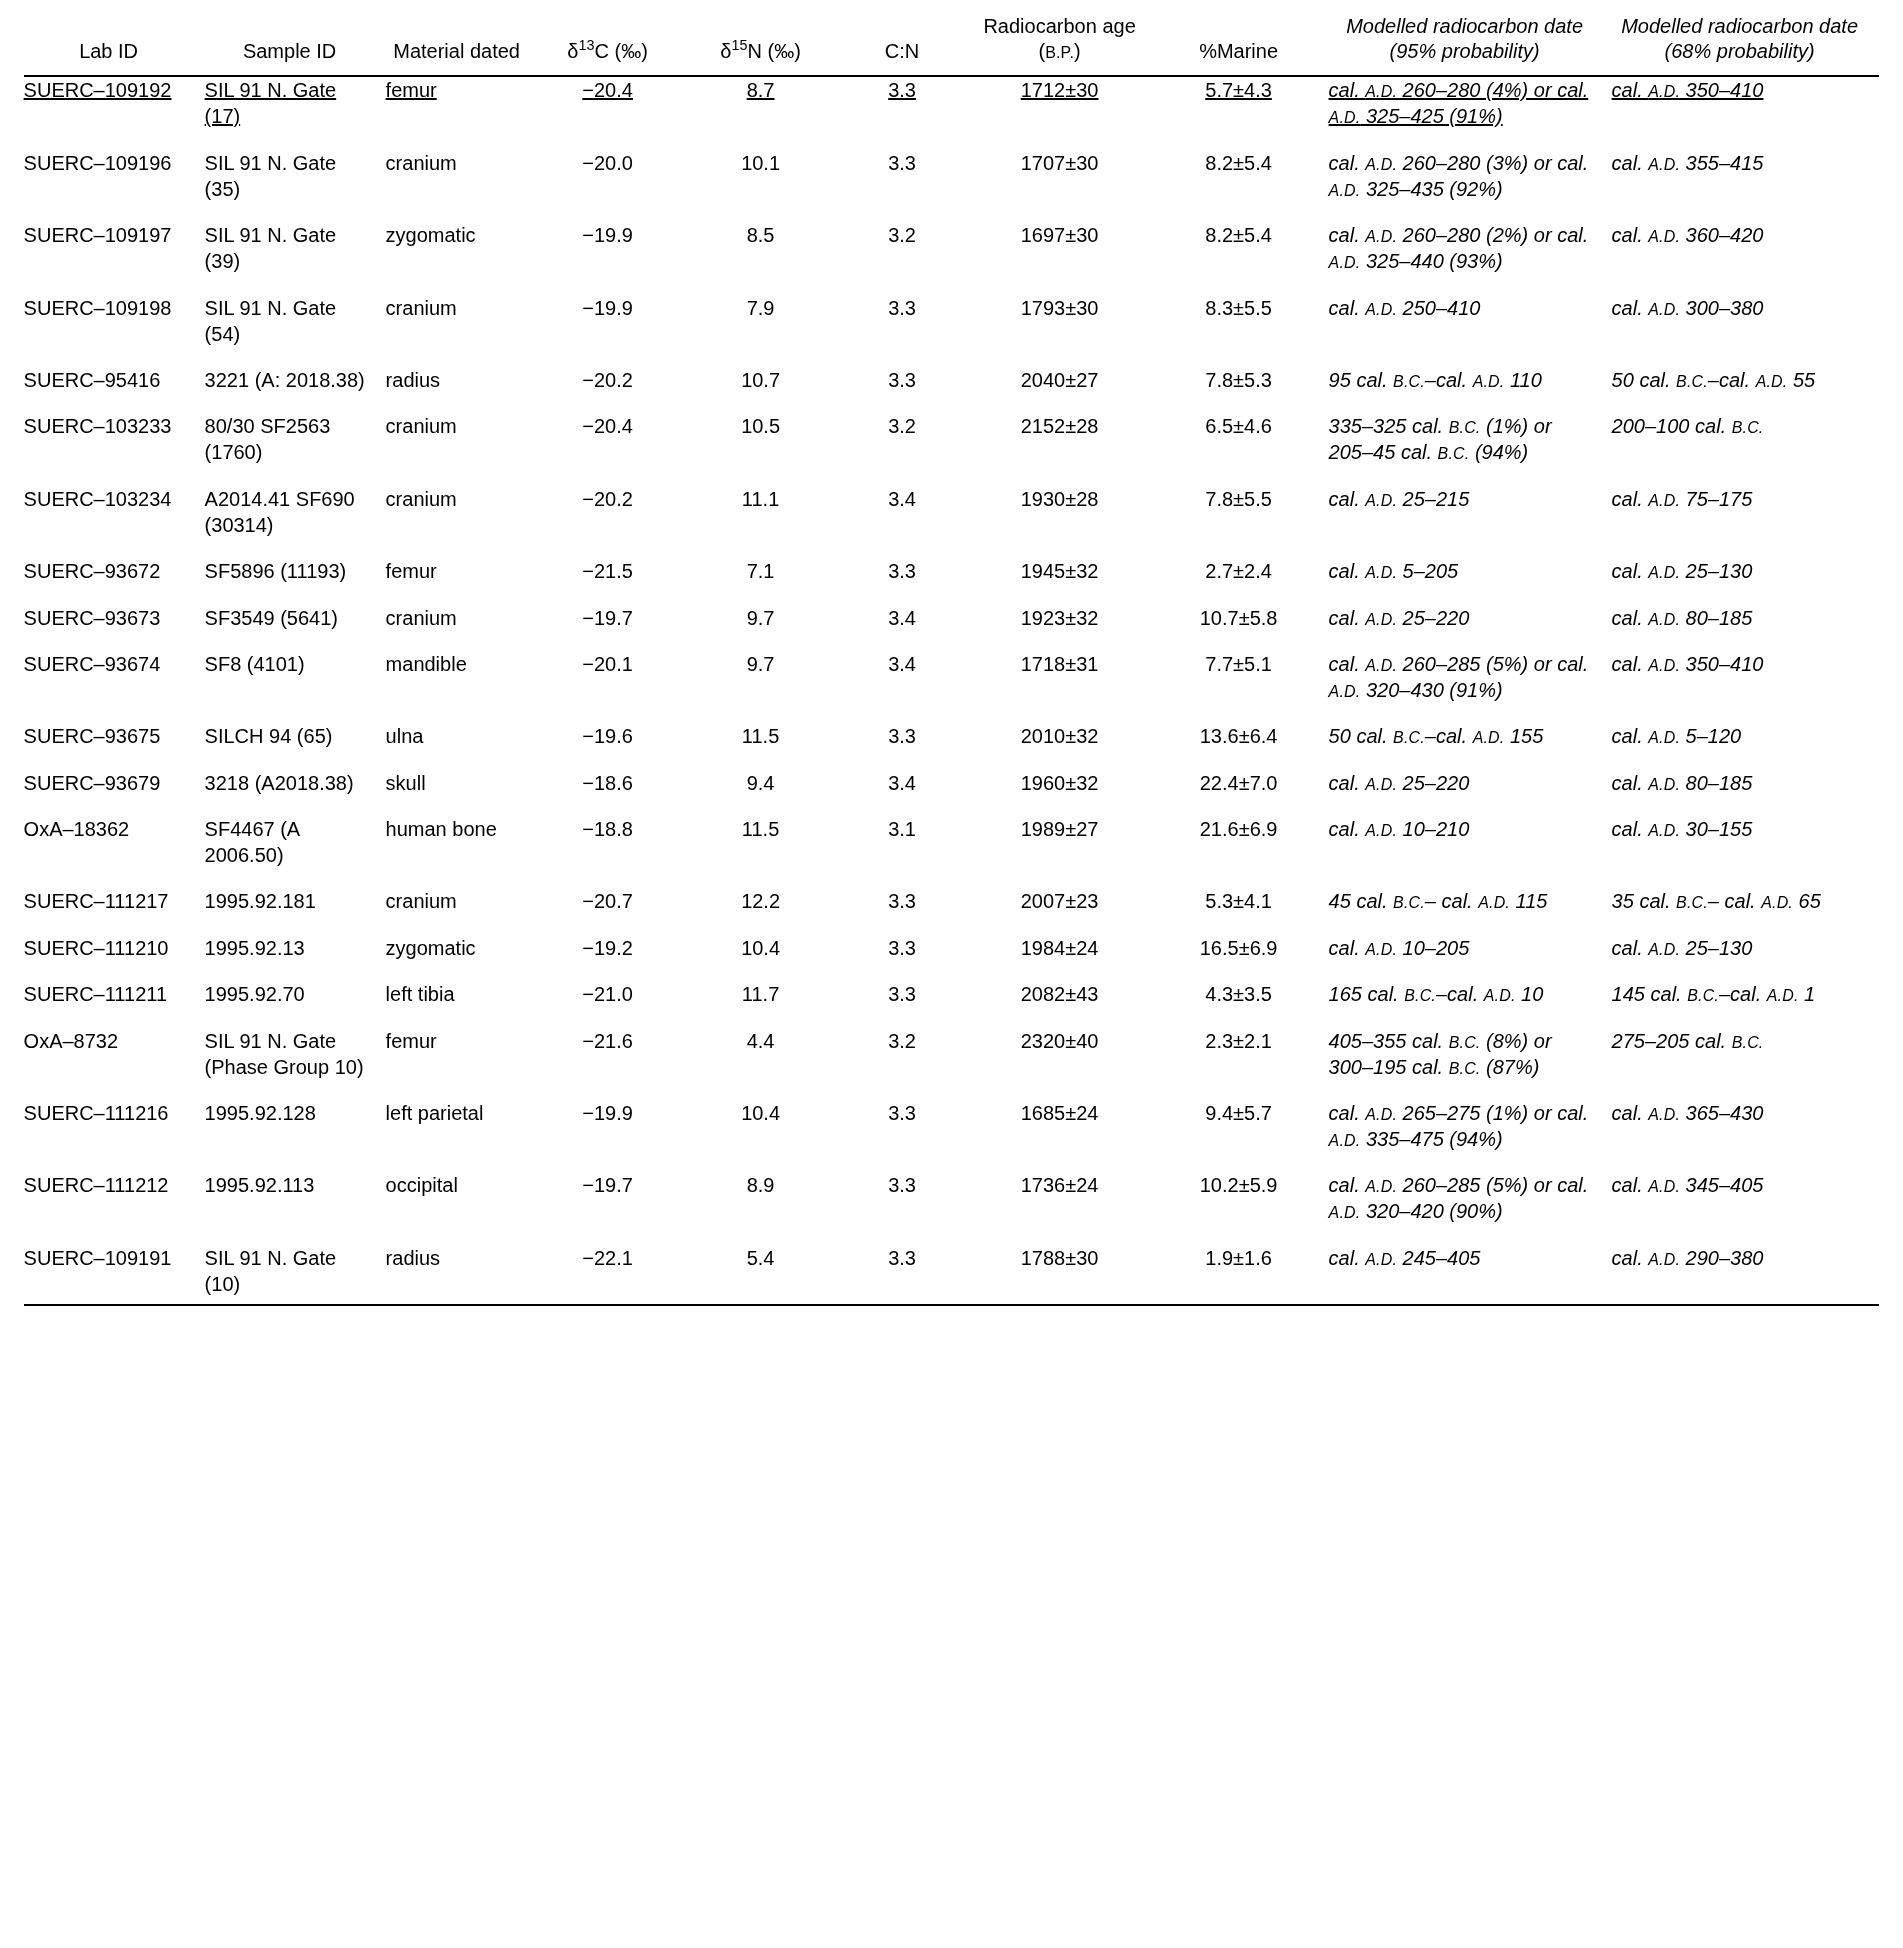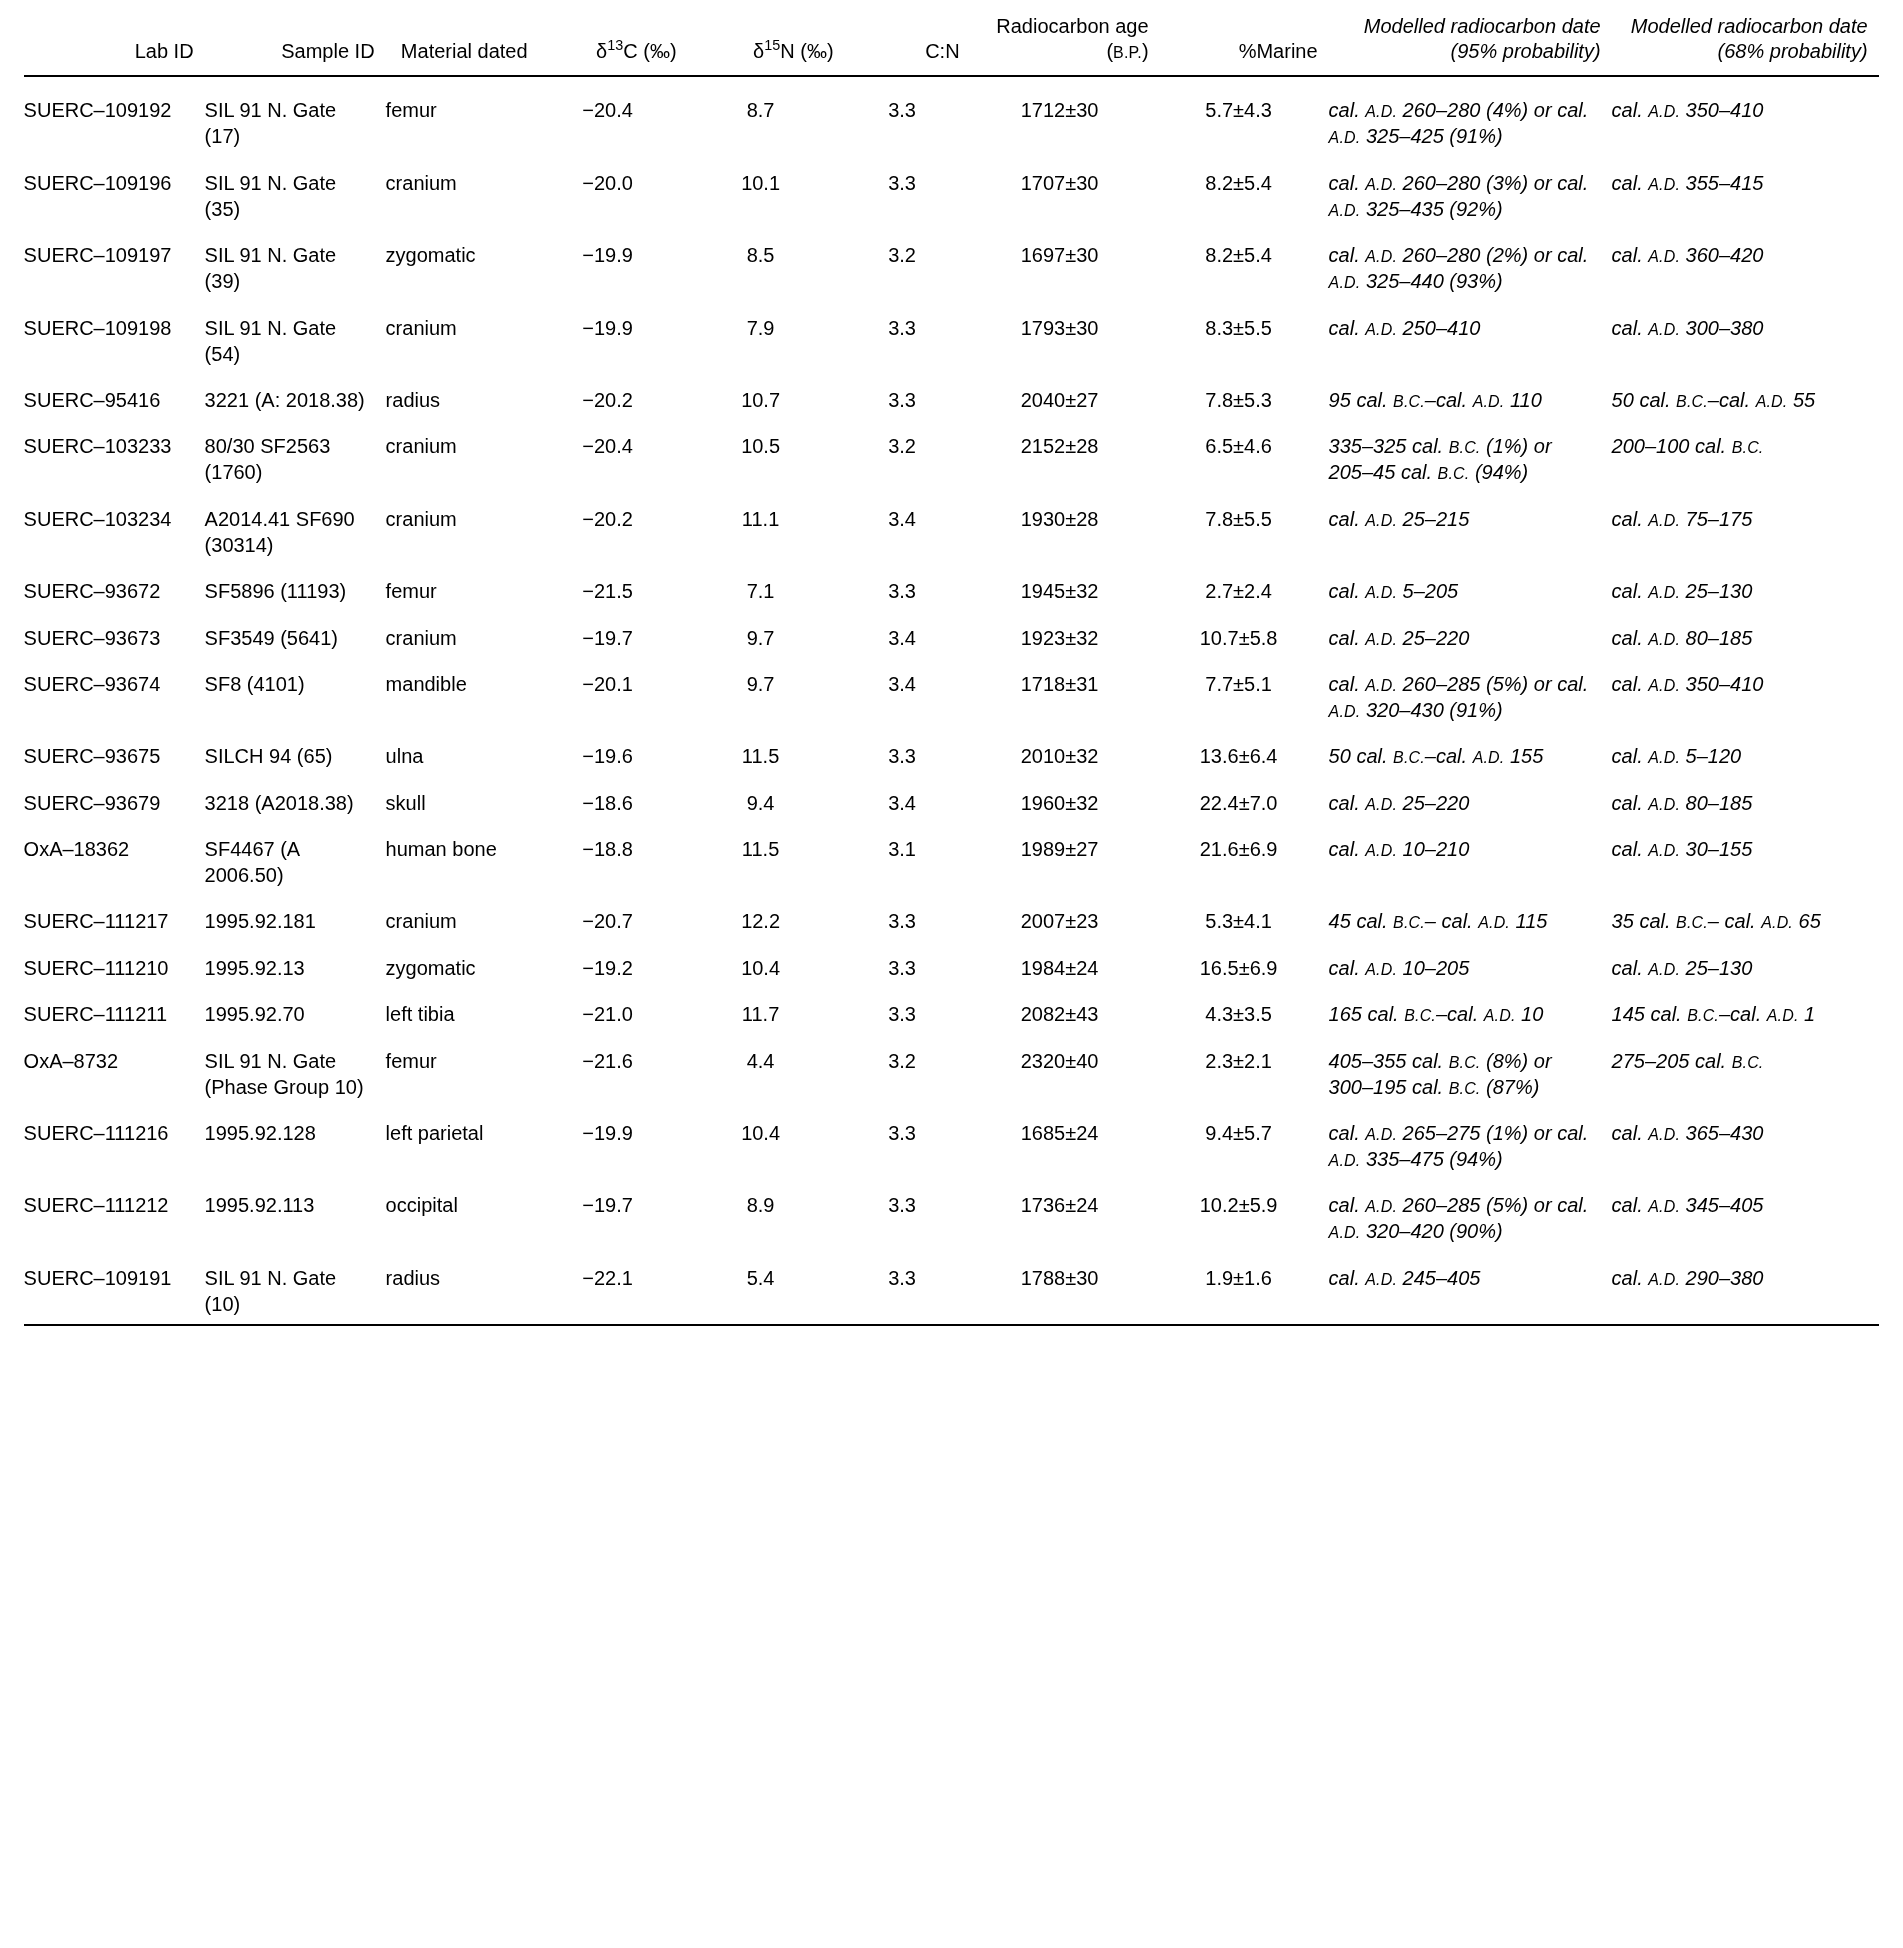--- a/index.html
+++ b/index.html
@@ -18,39 +18,40 @@
     padding: 14px 23.6px 31px 23.6px;
   }
   table.data {
     border-collapse: collapse;
     width: 1855px;
     table-layout: fixed;
     font-size: 20px;
   }
   table.data thead th {
     font-weight: normal;
-    text-align: right;
+    text-align: center;
     vertical-align: bottom;
     padding: 0 11px 11px 0;
     line-height: 1.26;
     font-size: 20px;
   }
   thead tr.head-rule th {
     border-bottom: 2.4px solid #000;
     height: 0;
     padding: 0;
   }
   table.data tbody td {
     vertical-align: top;
     padding: 13.4px 11px 7px 0;
     line-height: 1.30;
     font-size: 20px;
   }
   tbody tr:first-child td {
-    padding-top: 20px;
+    padding-top: 0;
+    text-decoration: underline;
   }
   .top-rule {
     border-top: 2.4px solid #000;
   }
   .bot-rule {
     border-top: 2.4px solid #000;
     height: 0;
   }
   .c-labid    { width: 181px; }
   .c-sampleid { width: 181px; }

